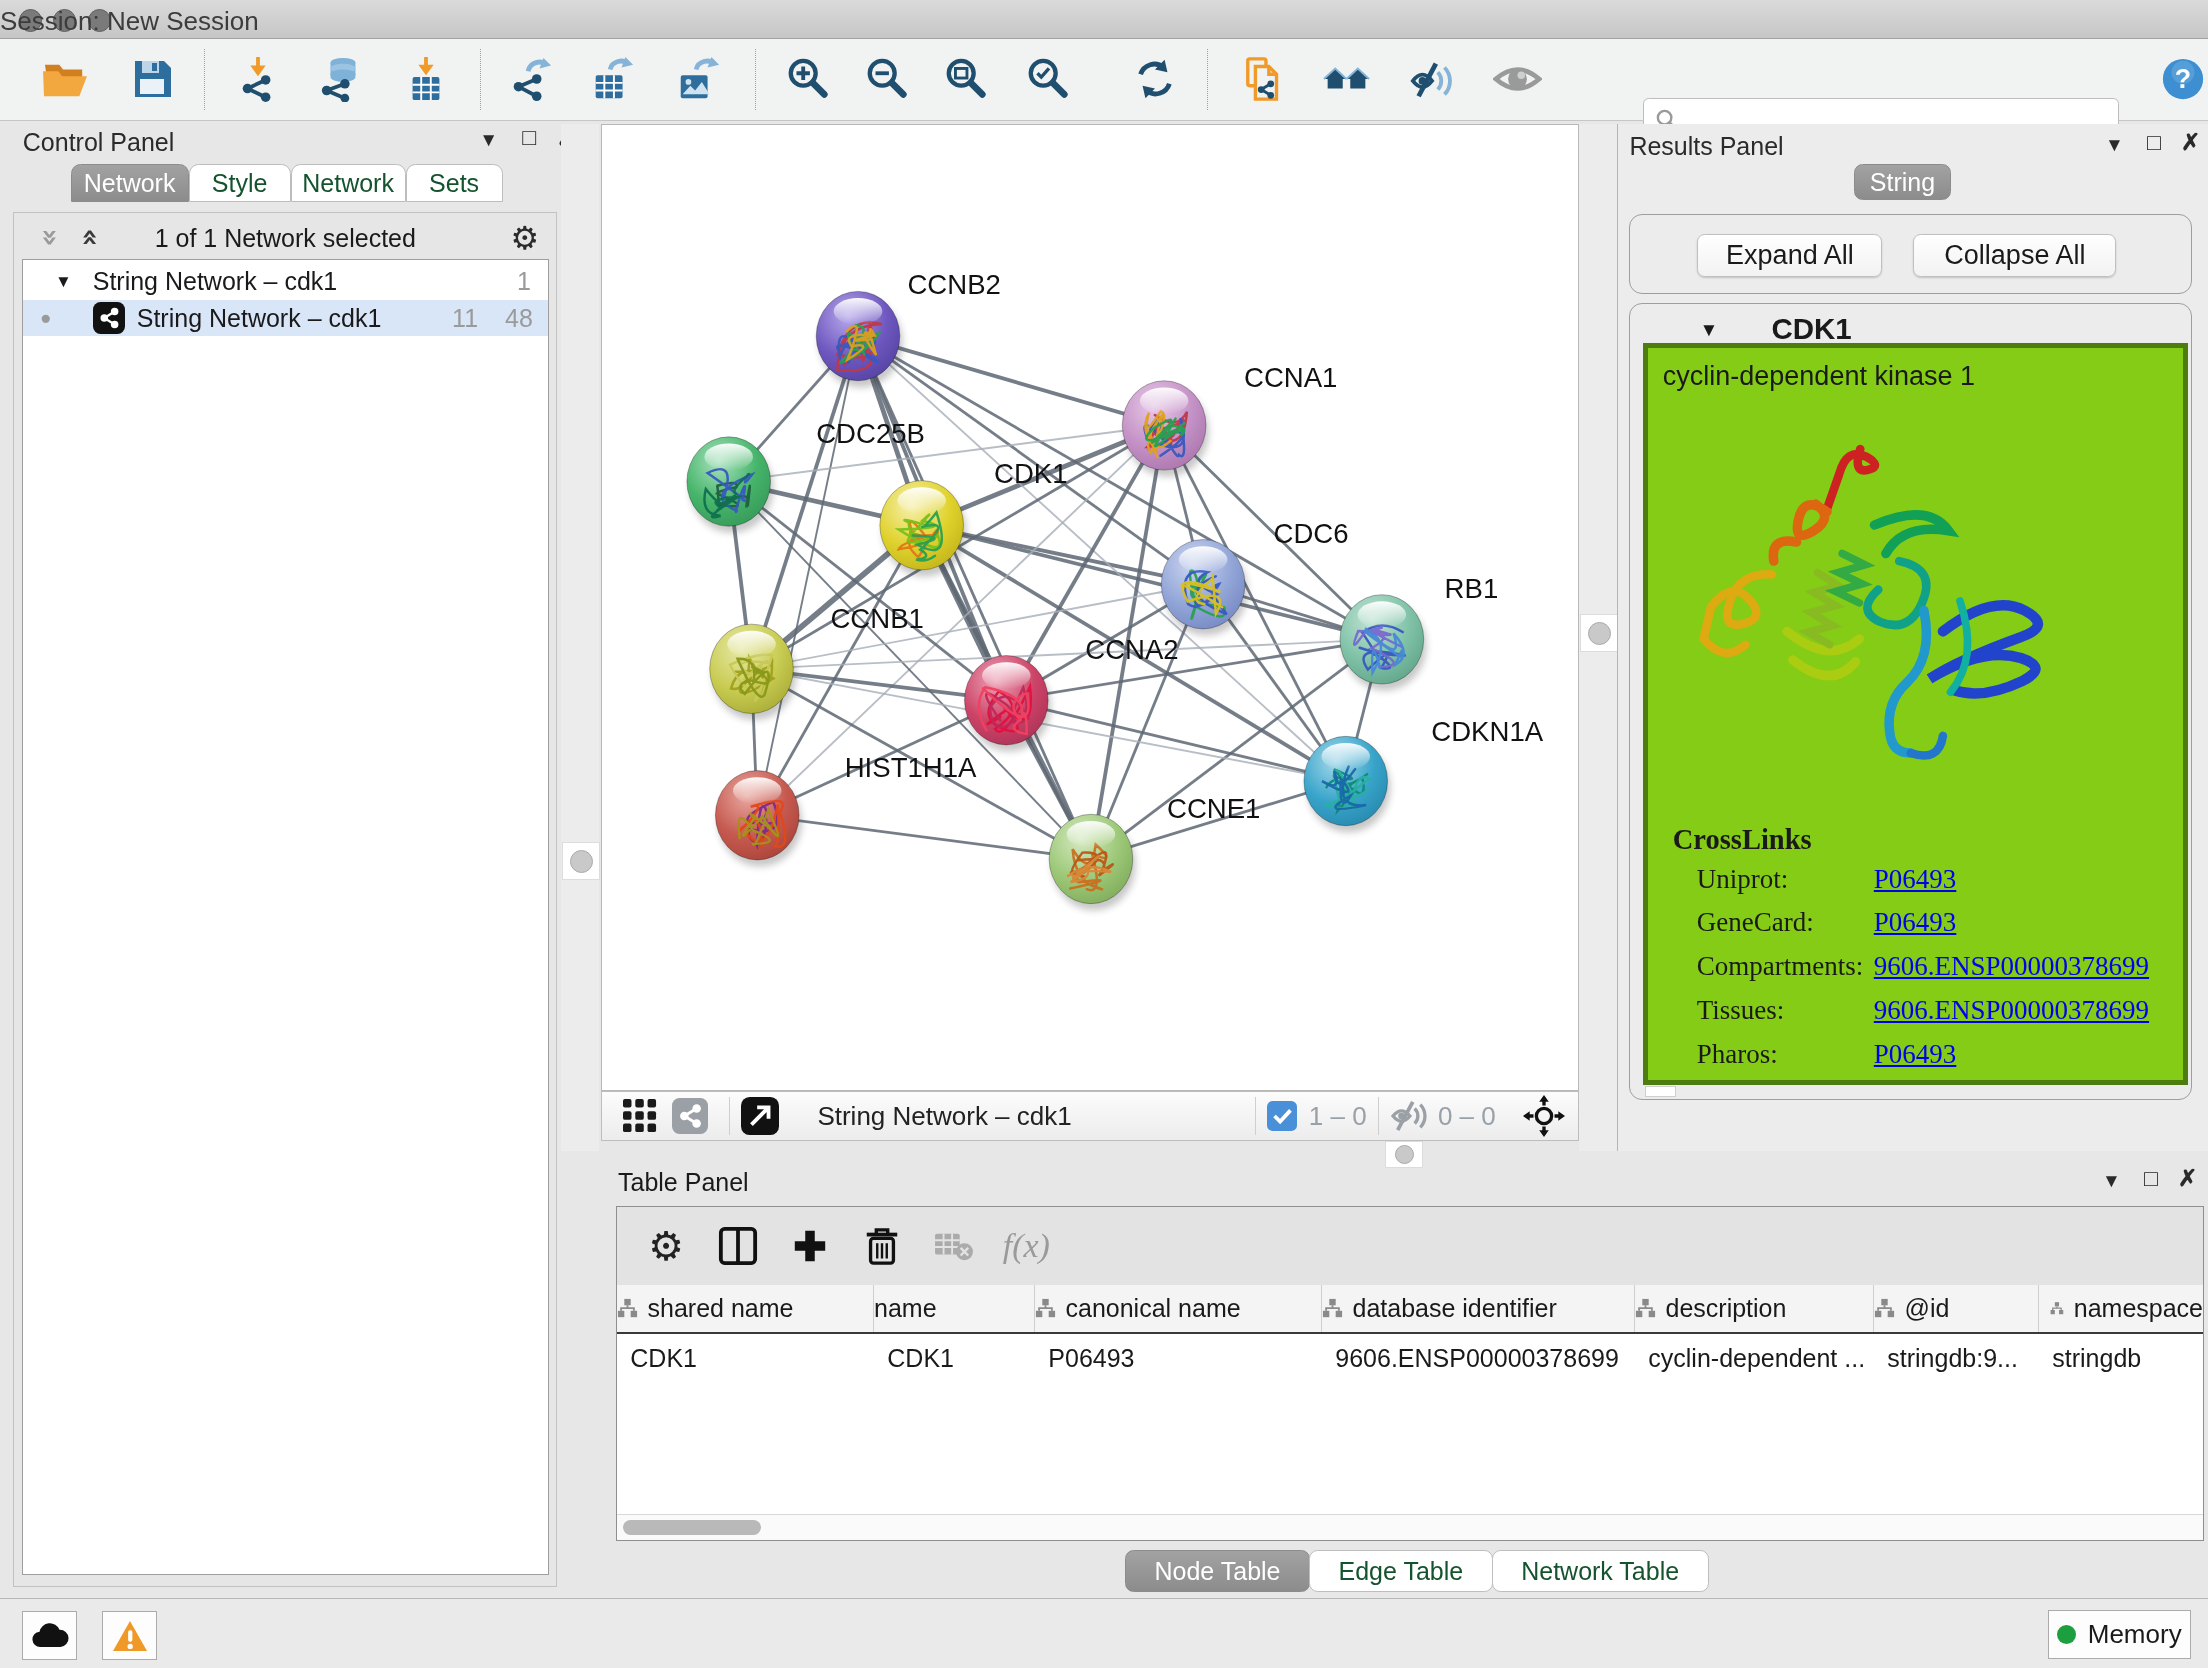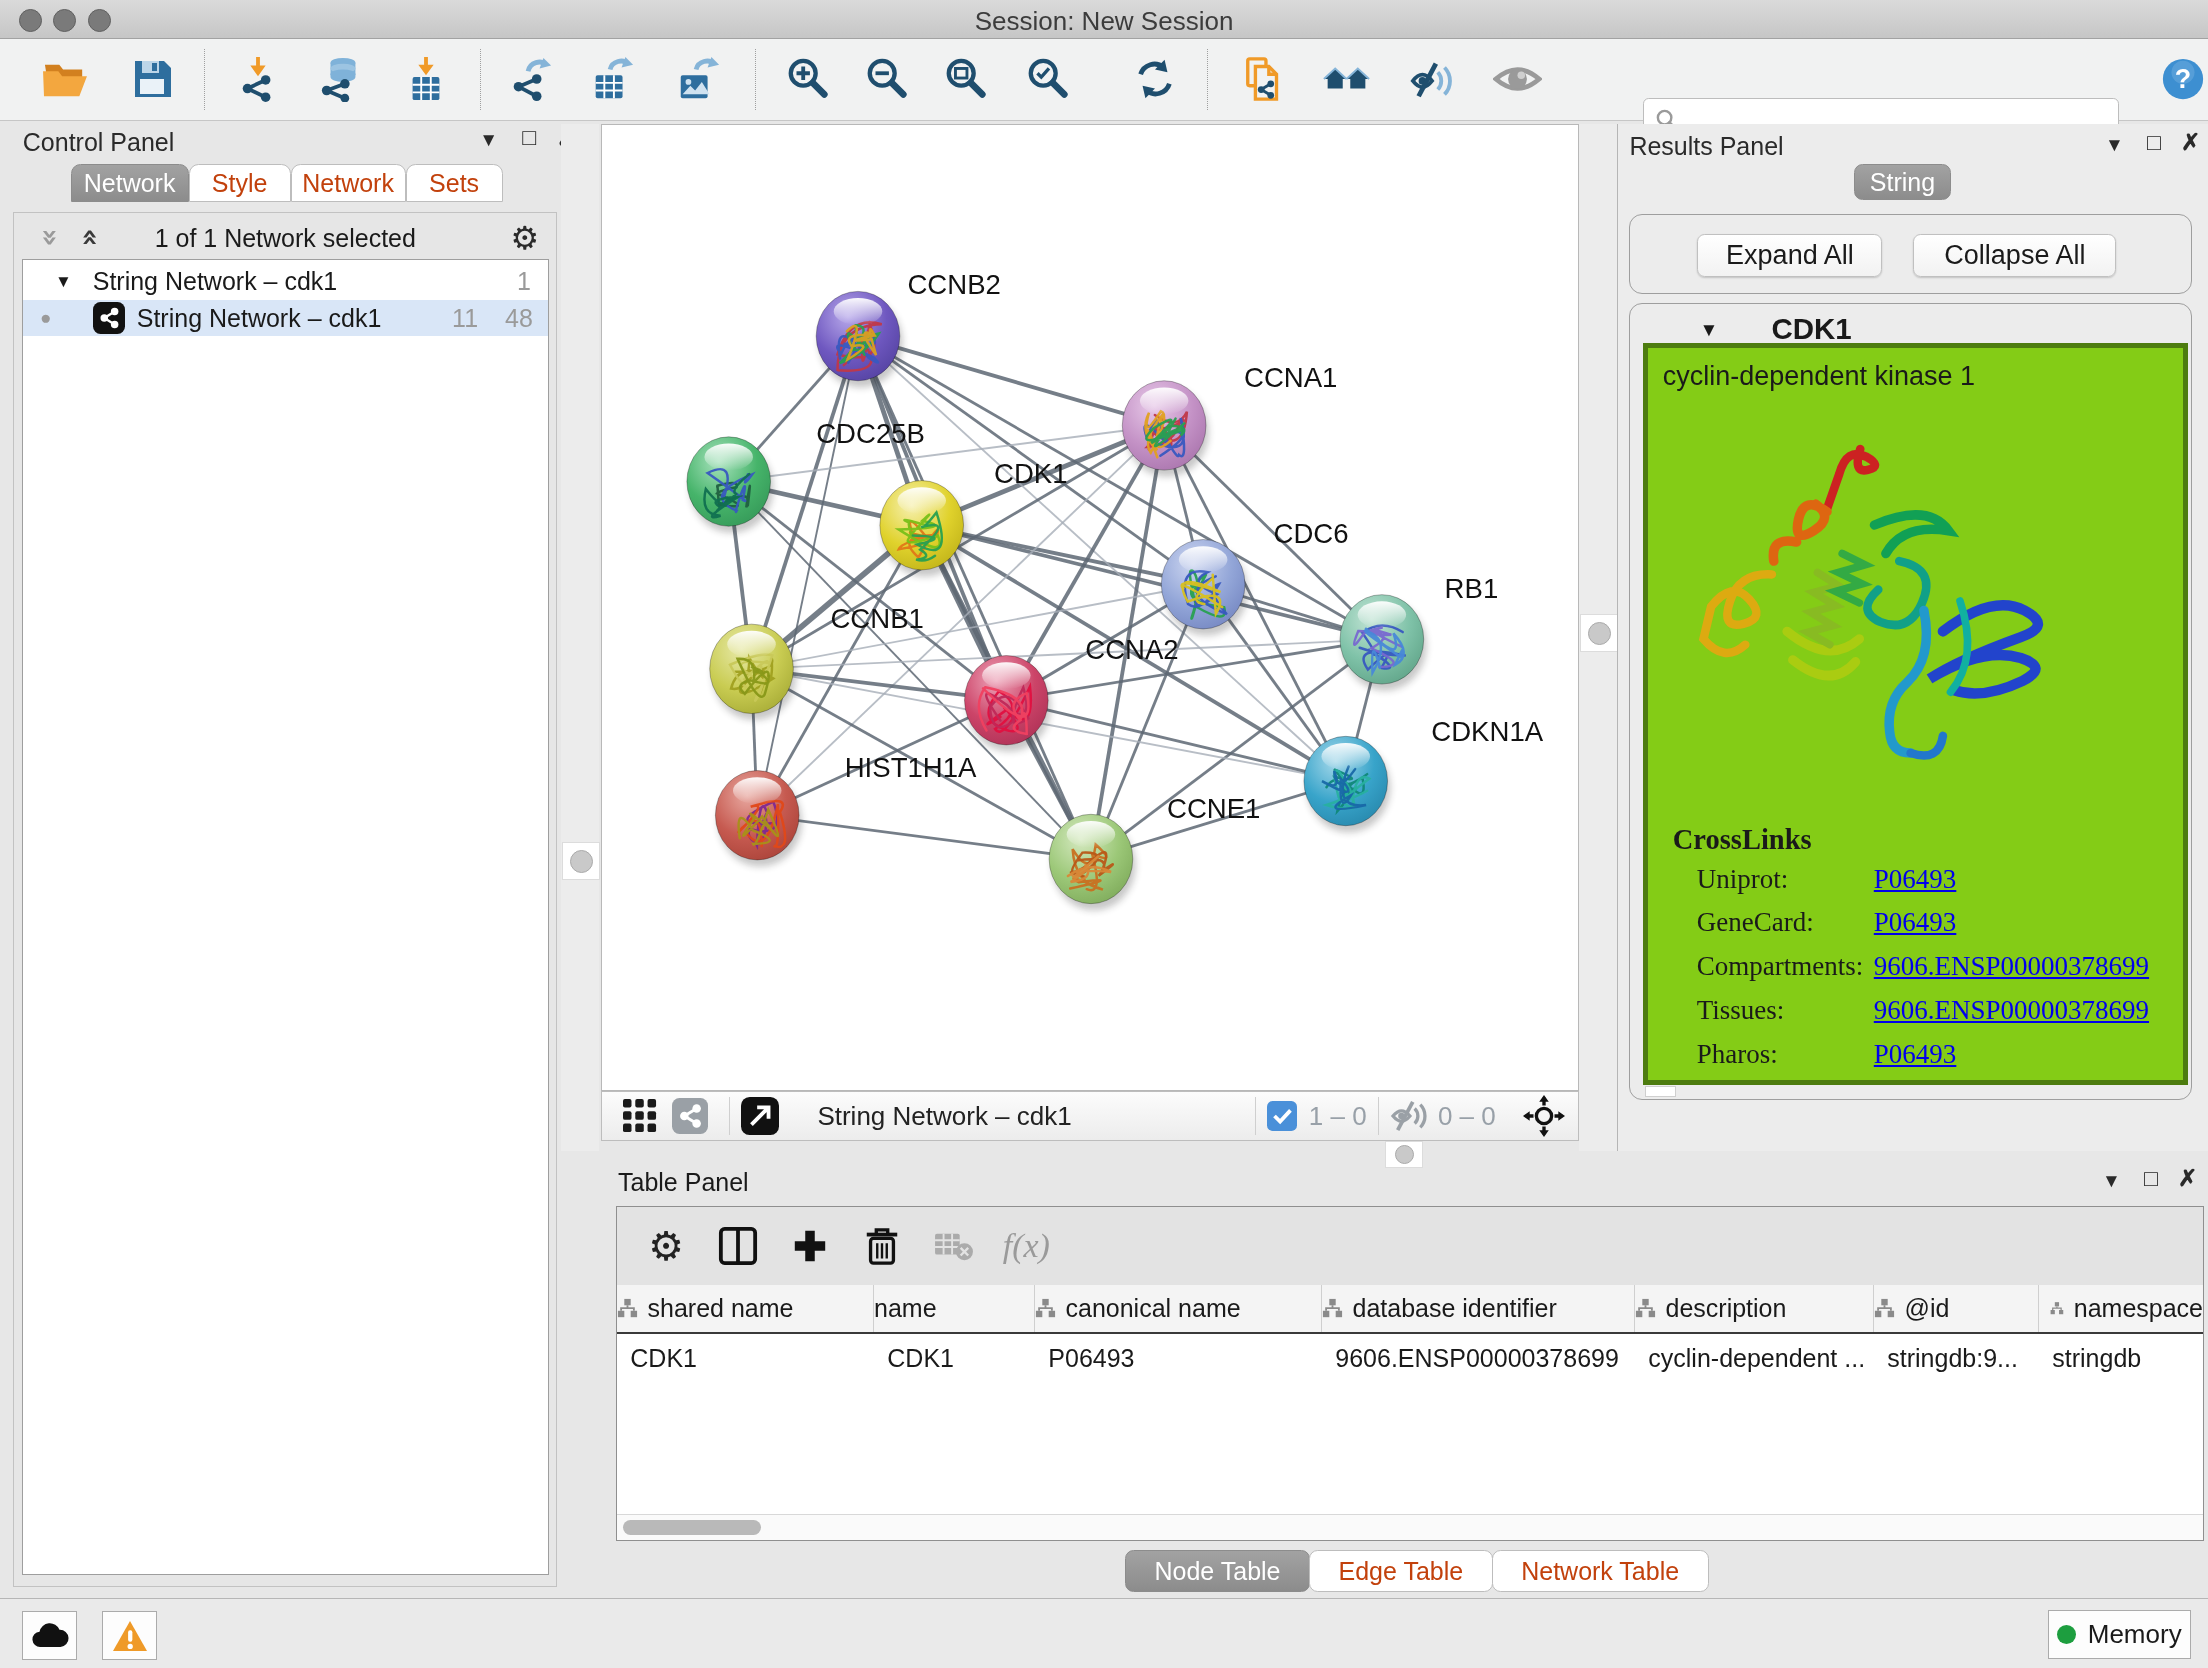--- a/index.html
+++ b/index.html
@@ -4,32 +4,32 @@
 <style>
   html,body{margin:0;padding:0;background:#666;}
   .app{position:relative;width:2208px;height:1668px;background:#e7e7e7;
        font-family:"Liberation Sans",sans-serif;overflow:hidden;color:#1a1a1a;}
   svg{display:block;}
   
   .titlebar{position:absolute;left:0;top:0;width:100%;height:38px;
             background:linear-gradient(#dadada,#c6c6c6);border-bottom:1px solid #a2a2a2;}
   .traffic{position:absolute;top:8.6px;left:19px;display:flex;gap:11.4px;}
   .traffic span{width:21px;height:21px;border-radius:50%;background:#7a7a7a;border:1px solid #606060;}
-  .win-title{position:absolute;top:5.7px;left:0;width:100%;text-align:center;font-size:26px;color:#3c3c3c;}
+  .win-title{position:absolute;top:5.7px;left:0;width:100%;text-align:left;font-size:26px;color:#3c3c3c;}
   
   .toolbar{position:absolute;top:39px;left:0;width:100%;height:81px;background:#f1f2f2;border-bottom:1px solid #c6c6c6;}
   .tbtn{position:absolute;top:12.4px;width:55px;height:55px;display:flex;align-items:center;justify-content:center;}
   .tsep{position:absolute;top:9.5px;height:61px;border-left:1.9px dotted #9f9f9f;}
   .searchbox{position:absolute;left:1643px;top:59px;width:476px;height:44px;background:#fff;border:1.9px solid #bdbdbd;
              border-radius:5.7px;display:flex;align-items:center;padding-left:9.5px;box-sizing:border-box;}
   .searchbox input{border:none;outline:none;font-size:25px;width:418px;font-family:"Liberation Sans",sans-serif;background:transparent;}
   
   .ptitle{font-size:25px;color:#2a2a2a;}
   .picon{font-size:23px;color:#2a2a2a;line-height:1;}
-  .tab{box-sizing:border-box;border:1px solid #bdbdbd;background:#fff;color:#c2410c;
+  .tab{box-sizing:border-box;border:1px solid #bdbdbd;background:#fff;color:#14532d;
        display:flex;align-items:center;justify-content:center;font-size:25px;}
   .tab.sel{background:linear-gradient(#a2a2a2,#8c8c8c);color:#fff;border-color:#8c8c8c;}
   
   .cpanel{position:absolute;left:7.6px;top:124px;width:554px;height:1470px;}
   .cp-head{position:absolute;left:5.7px;top:0;width:542px;height:34px;}
   .cp-tabs{position:absolute;left:63px;top:40px;height:38px;display:flex;}
   .cp-tabs .tab{border-radius:9.5px 9.5px 0 0;}
   .cp-box{position:absolute;left:5.7px;top:88px;width:544px;height:1375px;background:#e6e6e6;border:1px solid #c2c2c2;box-sizing:border-box;}
   .cp-subhead{position:absolute;left:0;top:5.7px;width:100%;height:38px;}
   .chev{font-family:"DejaVu Sans",sans-serif;font-size:28.5px;font-weight:bold;display:inline-block;}

